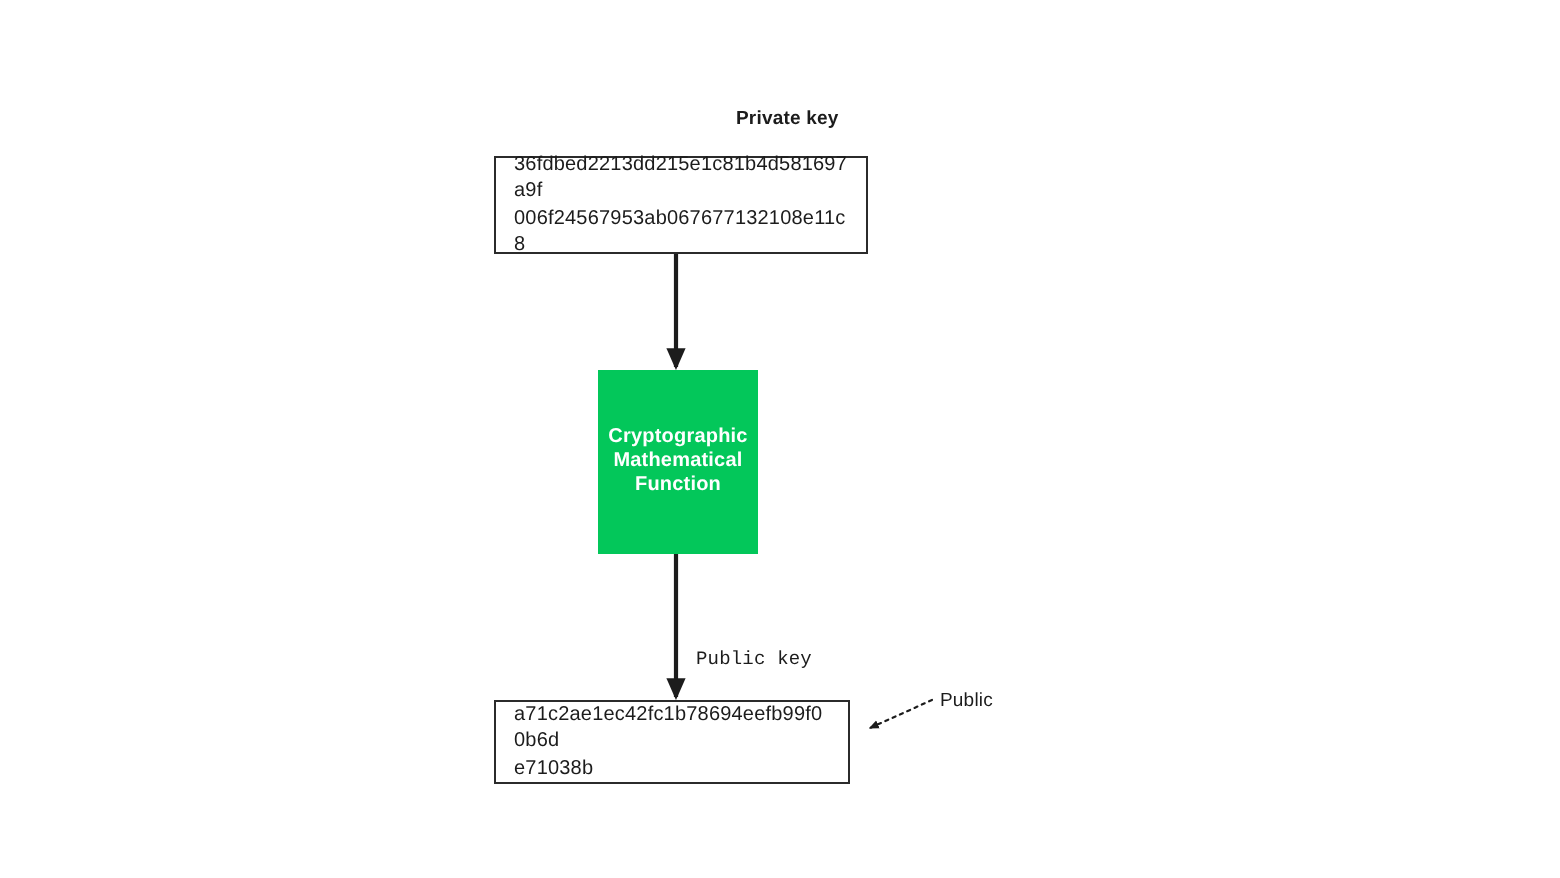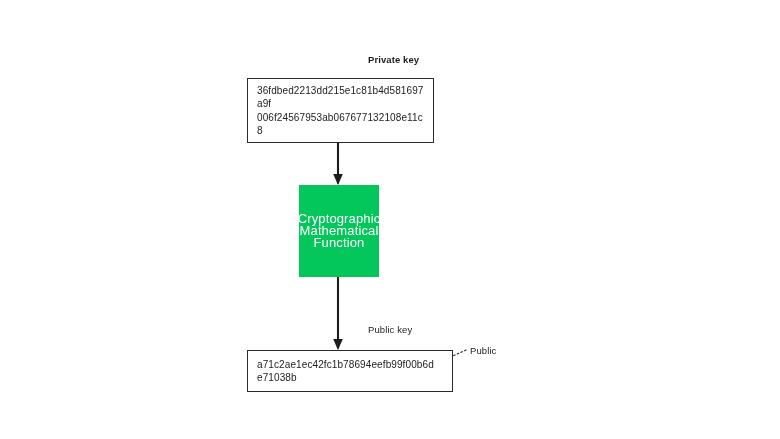--- a/index.html
+++ b/index.html
@@ -43,59 +43,60 @@
     line-height: 13.5px;
     color: #1c1c1c;
     letter-spacing: 0.01em;
     word-break: break-all;
     white-space: pre-line;
   }
   #private-key-box {
     left: 247px;
     top: 78px;
     width: 187px;
-    height: 65px;
+    height: 49px;
   }
   #public-key-box {
     left: 247px;
     top: 350px;
-    width: 206px;
+    width: 178px;
     height: 42px;
   }
   
   #function-box {
     position: absolute;
     left: 299px;
     top: 185px;
     width: 80px;
     height: 92px;
     display: flex;
     align-items: center;
     justify-content: center;
     text-align: center;
   }
   #function-box .fn-label {
-    font-size: 13px;
+    font-size: 10px;
     line-height: 12px;
     color: #ffffff;
     letter-spacing: 0.01em;
     padding: 0 4px;
     white-space: pre-line;
+    font-weight: bold;
   }
   
   .edge-label {
     position: absolute;
     font-size: 9.5px;
     line-height: 12px;
     color: #1c1c1c;
     letter-spacing: 0.01em;
     white-space: nowrap;
   }
   #label-private-key { left: 368px; top: 54px; font-weight: bold; }
-  #label-public-key  { left: 368px; top: 324px; }
+  #label-public-key  { left: 348px; top: 324px; font-family: Liberation Mono, monospace; }
   #label-address     { left: 470px; top: 345px; }
 </style>
 </head>
 <body>
 
 <div id="canvas" style="background: rgb(255, 255, 255);">
 
   <svg class="svg-layer" viewBox="0 0 780 439" xmlns="http://www.w3.org/2000/svg">
     <defs>
       <marker id="arrow-solid" viewBox="0 0 10 10" refX="8.6" refY="5" markerWidth="5.2" markerHeight="5.2" orient="auto-start-reverse">

